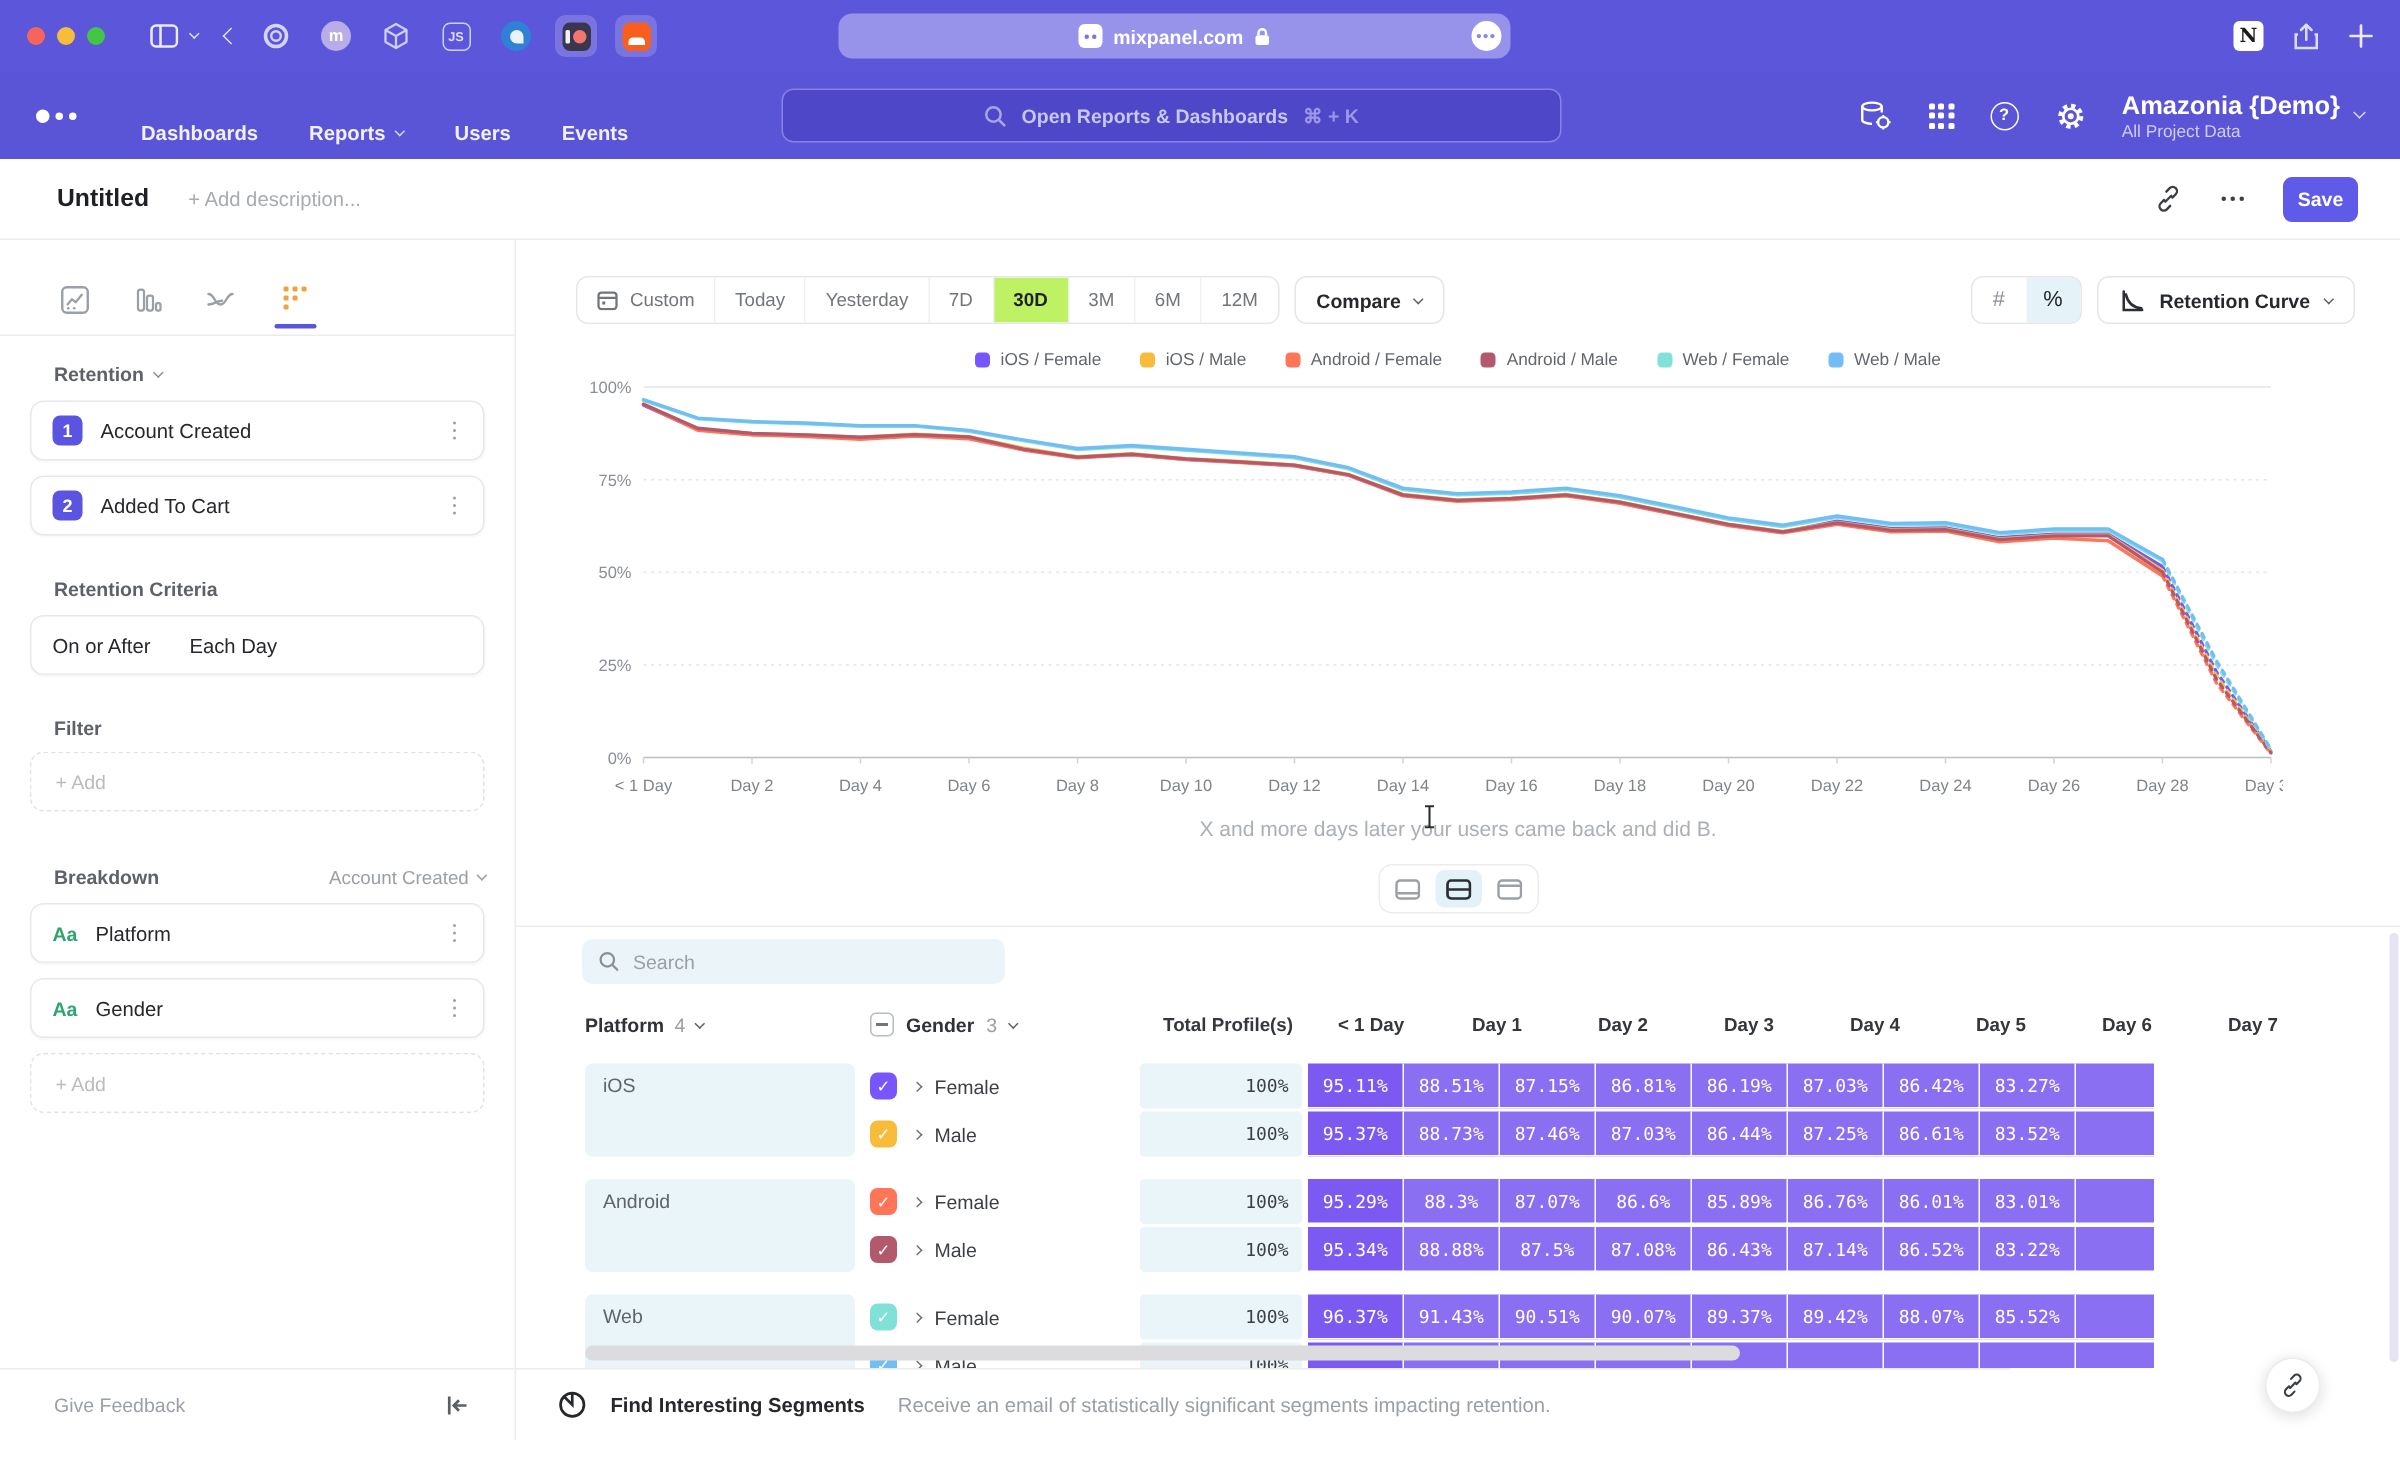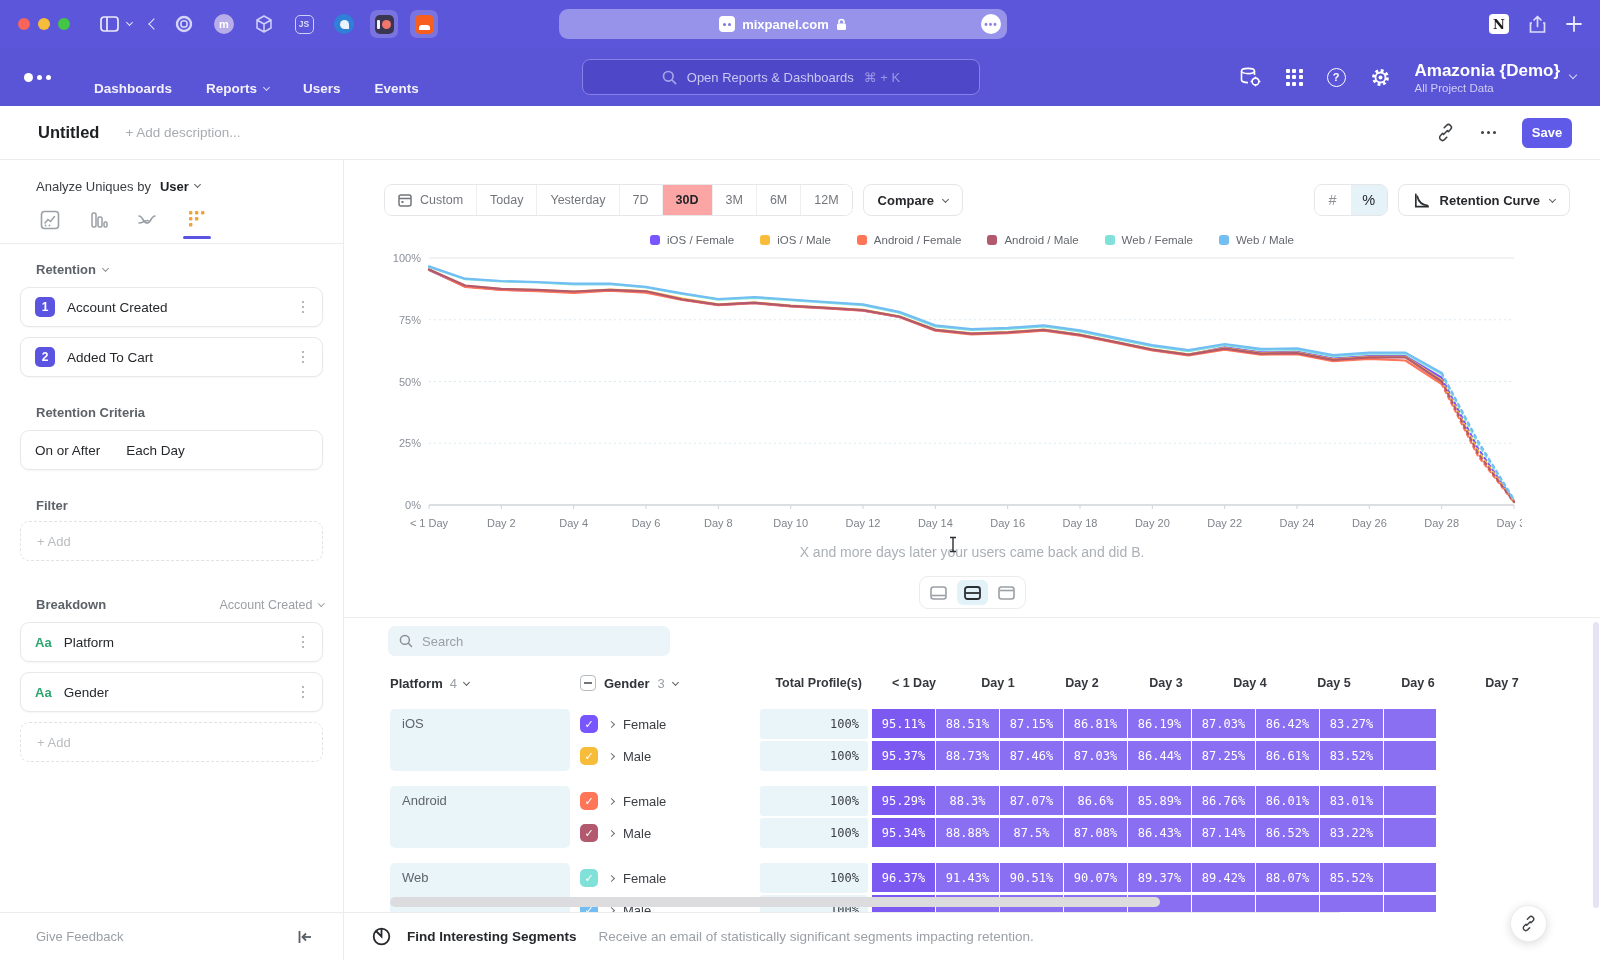--- a/index.html
+++ b/index.html
@@ -20,21 +20,21 @@
   #url-ellipsis { position:absolute; right:6px; top:5px; width:20px; height:20px; border-radius:50%; background:#fff; color:#8a85e6; display:flex; align-items:center; justify-content:center; font-size:10px; letter-spacing:1px; font-weight:700; }
   #chrome-right { margin-left:auto; display:flex; align-items:center; gap:20px; }
   #notion-ic { width:20px; height:20px; background:#fff; border-radius:4px; color:#1c1c1c; font-family:"DejaVu Serif", serif; font-weight:700; font-size:13px; display:flex; align-items:center; justify-content:center; }
 
   
   #mp-nav { position:absolute; top:48px; left:0; width:1600px; height:58px; background:#5a54d6; display:flex; align-items:center; padding:0 24px; color:#fff; }
   #mp-logo { display:flex; align-items:center; gap:4px; margin-right:26px; }
   #mp-logo .d1 { width:9px; height:9px; border-radius:50%; background:#fff; }
   #mp-logo .d2,#mp-logo .d3 { width:5px; height:5px; border-radius:50%; background:#fff; }
   .nav-item { font-size:13.5px; font-weight:600; padding:0 17px; display:flex; align-items:center; gap:7px; color:#f1f0fd; cursor:default; }
-  #nav-search { position:absolute; left:calc(50% - 19px); top:11px; transform:translateX(-50%); width:398px; height:36px; background:#4e48c8; border:1px solid #8781e8; border-radius:8px; display:flex; align-items:center; justify-content:center; gap:10px; color:#c9c7f3; font-size:13px; }
+  #nav-search { position:absolute; left:calc(50% - 19px); top:11px; transform:translateX(-50%); width:520px; height:36px; background:#4e48c8; border:1px solid #8781e8; border-radius:8px; display:flex; align-items:center; justify-content:center; gap:10px; color:#c9c7f3; font-size:13px;font-weight:bold; }
   #nav-search .shortcut { color:#9c97e6; }
   #nav-right { margin-left:auto; display:flex; align-items:center; gap:24px; }
   .grid9 { display:grid; grid-template-columns:repeat(3,4px); grid-gap:2.5px; }
   .grid9 i { width:4px; height:4px; background:#fff; border-radius:1px; }
   #help-ic { width:19px; height:19px; border:1.7px solid #fff; border-radius:50%; font-size:11px; font-weight:700; display:flex; align-items:center; justify-content:center; }
   #project-block { display:flex; align-items:center; gap:10px; }
   #project-name { font-size:17px; font-weight:700; line-height:1.25; }
   #project-scope { font-size:11.5px; color:#cfcdf4; font-weight:400; }
 
   
@@ -69,21 +69,21 @@
   #breakdown-scope { margin-left:auto; font-size:12.5px; color:#9aa0a6; display:flex; align-items:center; gap:6px; }
   #criteria-card { gap:0; }
   #criteria-card .seg { font-size:13.5px; color:#26282b; font-weight:500; padding-right:26px; }
 
   
   #main { position:absolute; top:160px; left:344px; width:1256px; height:752px; background:#fff; overflow:hidden; }
   #chart-toolbar { margin:24px 30px 12px 40px; display:flex; align-items:center; }
   #range-group { display:flex; align-items:stretch; height:32px; border:1px solid #e5e6e8; border-radius:8px; overflow:hidden; background:#fff; }
   .range-btn { display:flex; align-items:center; gap:8px; padding:0 13px; font-size:12.5px; color:#72767c; border-right:1px solid #eeeff1; background:#fff; }
   .range-btn:last-child { border-right:none; }
-  .range-btn.active { background:#fca5a5; color:#1f2124; font-weight:700; }
+  .range-btn.active { background:#bef264; color:#1f2124; font-weight:700; }
   #compare-btn { margin-left:10px; height:32px; border:1px solid #e5e6e8; border-radius:8px; background:#fff; display:flex; align-items:center; gap:9px; padding:0 14px; font-size:13px; font-weight:600; color:#26282c; }
   #compare-btn .chev,#view-btn .chev { width:5px;height:5px;color:#5b5f66;margin-top:-2px; }
   #toolbar-right { margin-left:auto; display:flex; align-items:center; gap:10px; }
   #fmt-toggle { display:flex; height:32px; border:1px solid #e5e6e8; border-radius:8px; overflow:hidden; }
   .fmt-btn { width:36px; display:flex; align-items:center; justify-content:center; font-size:14.5px; color:#8b9097; background:#fff; }
   .fmt-btn.active { background:#e5f2f8; color:#1f2124; }
   #view-btn { height:32px; border:1px solid #e5e6e8; border-radius:8px; background:#fff; display:flex; align-items:center; gap:10px; padding:0 14px; font-size:13px; font-weight:600; color:#26282c; }
 
   #legend-row { margin-top:18px; display:flex; justify-content:center; gap:26px; }
   .legend-item { display:flex; align-items:center; gap:7px; font-size:11.5px; color:#63676d; }
@@ -300,25 +300,20 @@
     <span class="kebab-h">
         <i></i>
         <i></i>
         <i></i>
       </span>
     <button id="save-btn">Save</button>
   </div>
 </div>
 
 <div id="sidebar">
-  <div id="analyze-row">
-    <span>Analyze Uniques by</span>
-    <b>User</b>
-    <span class="chev"></span>
-  </div>
 
   <div id="tabs-row">
     <span class="chart-tab">
       <svg width="20" height="20" viewBox="0 0 20 20">
           <rect x="1.5" y="1.5" width="17" height="17" rx="3" fill="none" stroke="currentColor" stroke-width="1.6"></rect>
           <polyline points="5,13 8,9.5 10.5,11.5 14.5,6.5" fill="none" stroke="currentColor" stroke-width="1.5" stroke-linecap="round"></polyline>
           <circle cx="5.5" cy="15.5" r=".9" fill="currentColor"></circle>
           <circle cx="9.5" cy="15.5" r=".9" fill="currentColor"></circle>
         </svg>
       <span class="bar-ind"></span>

